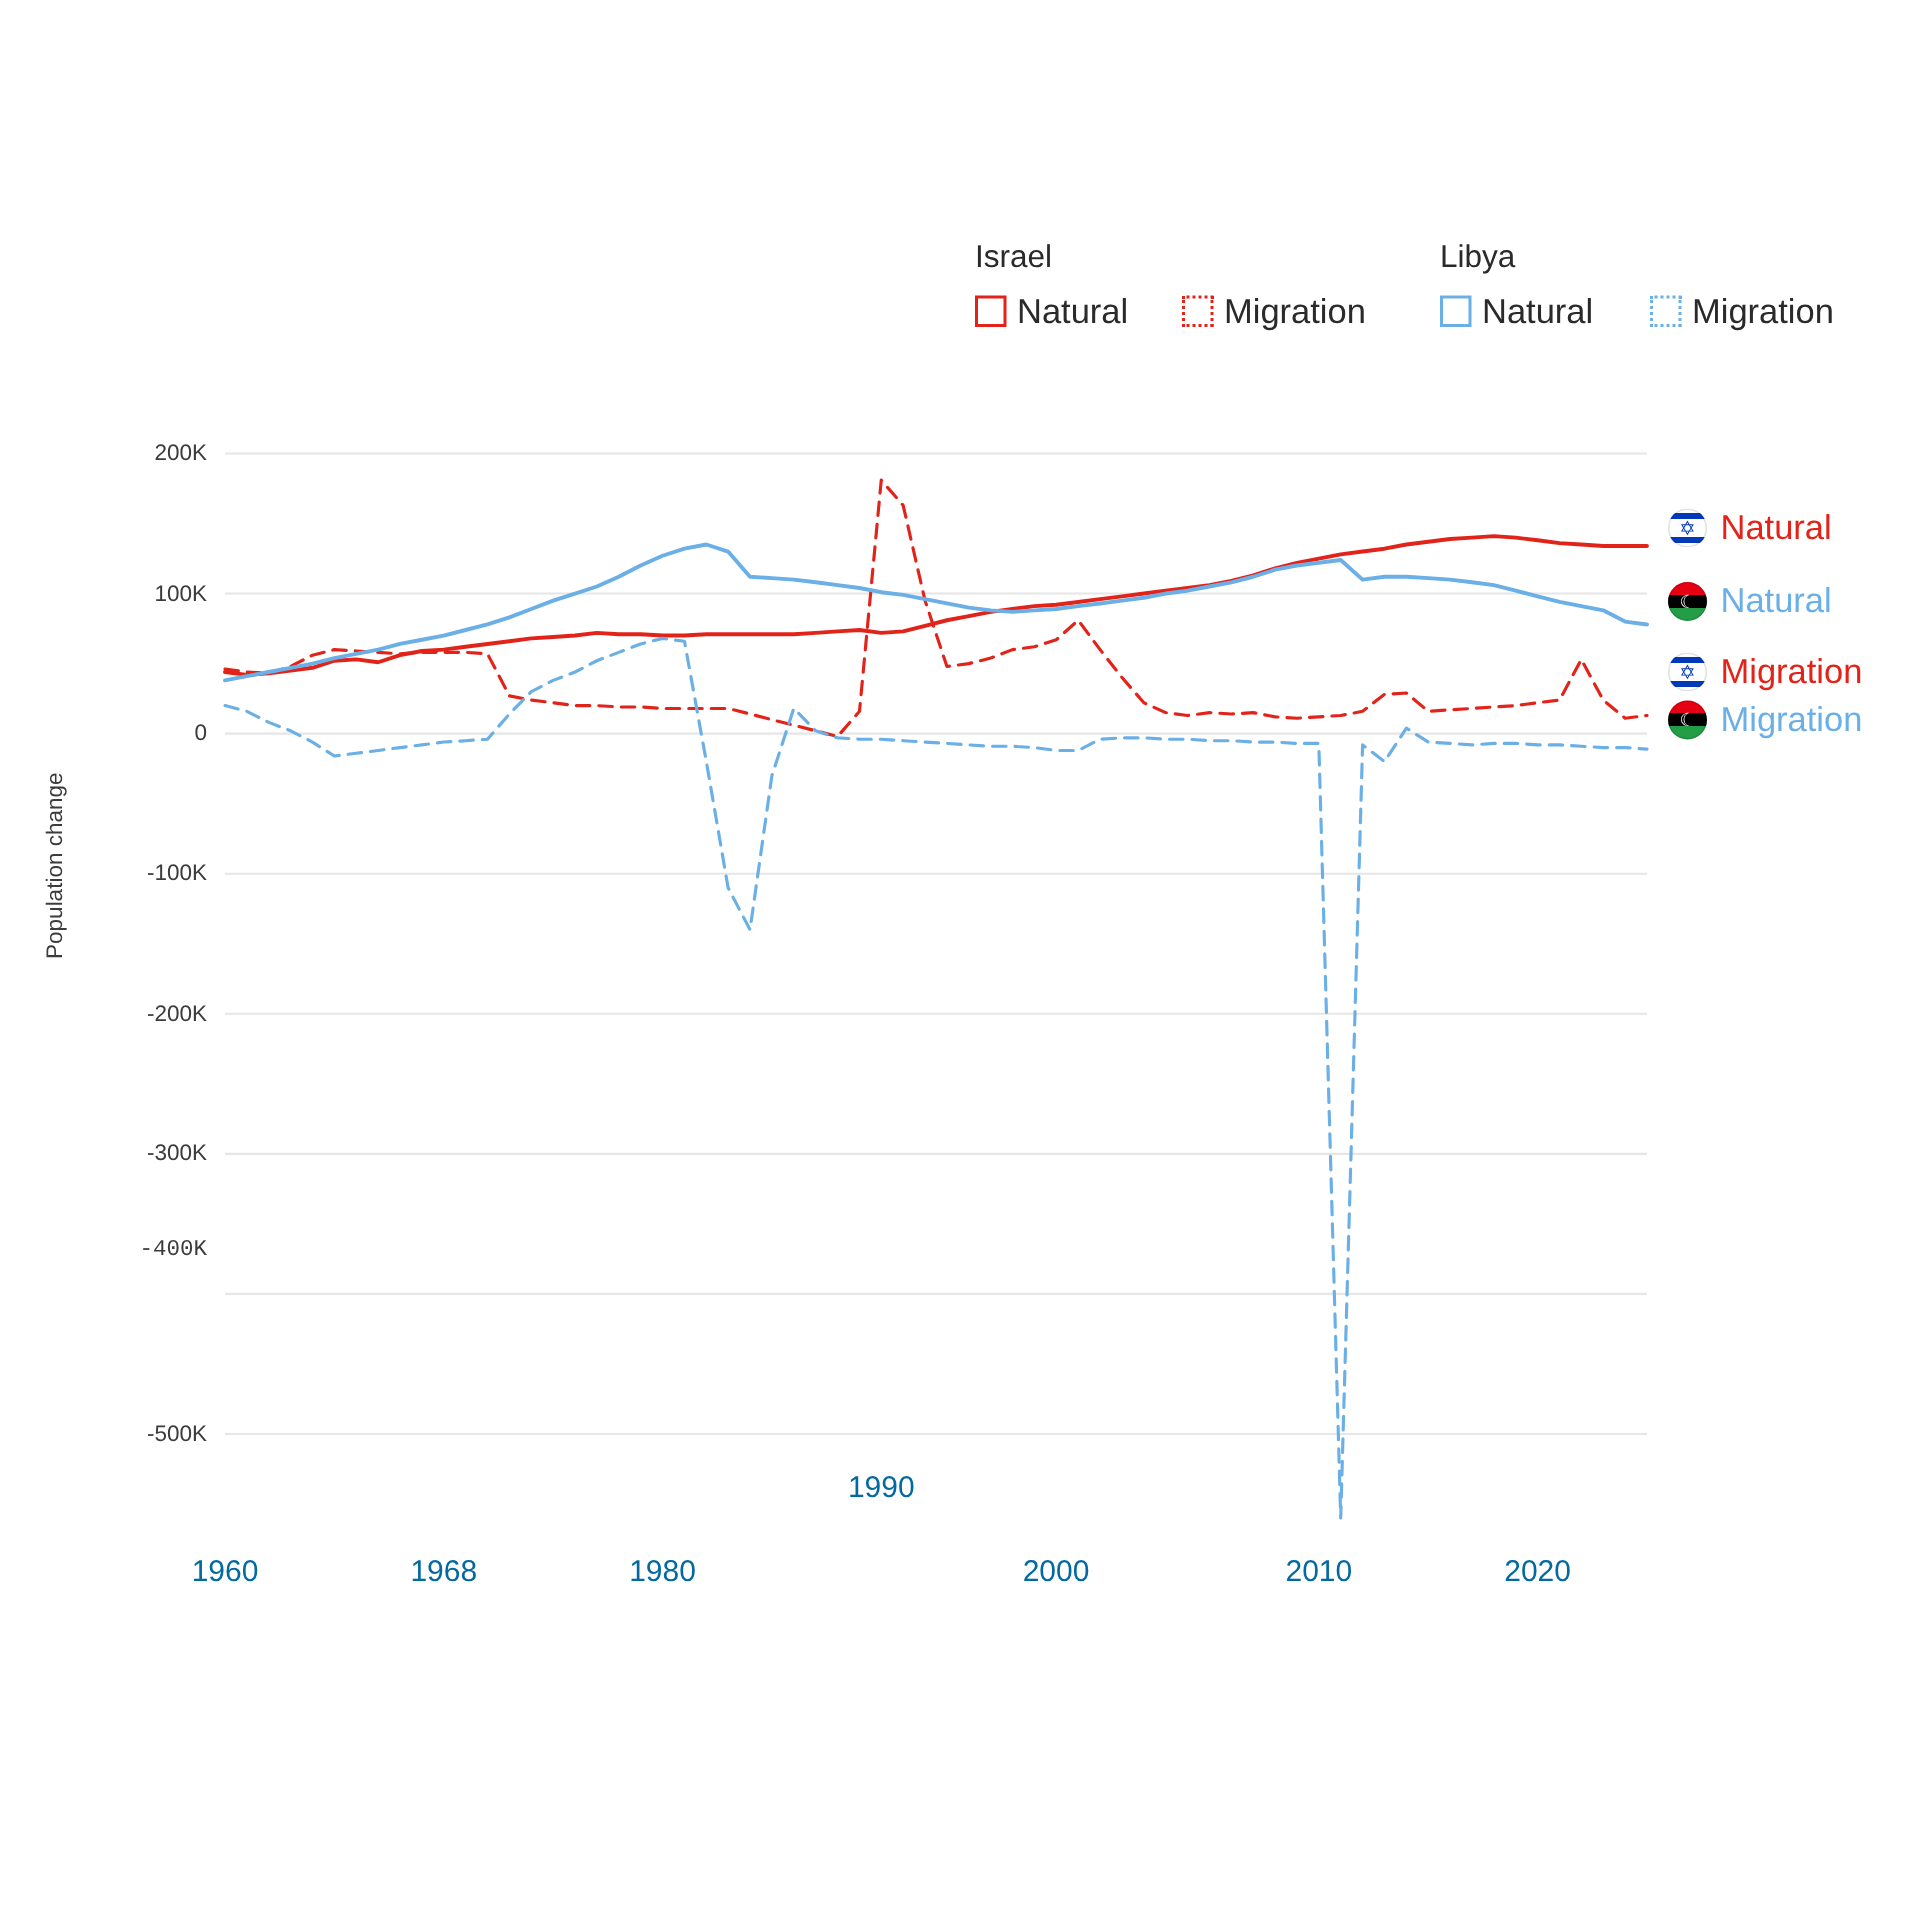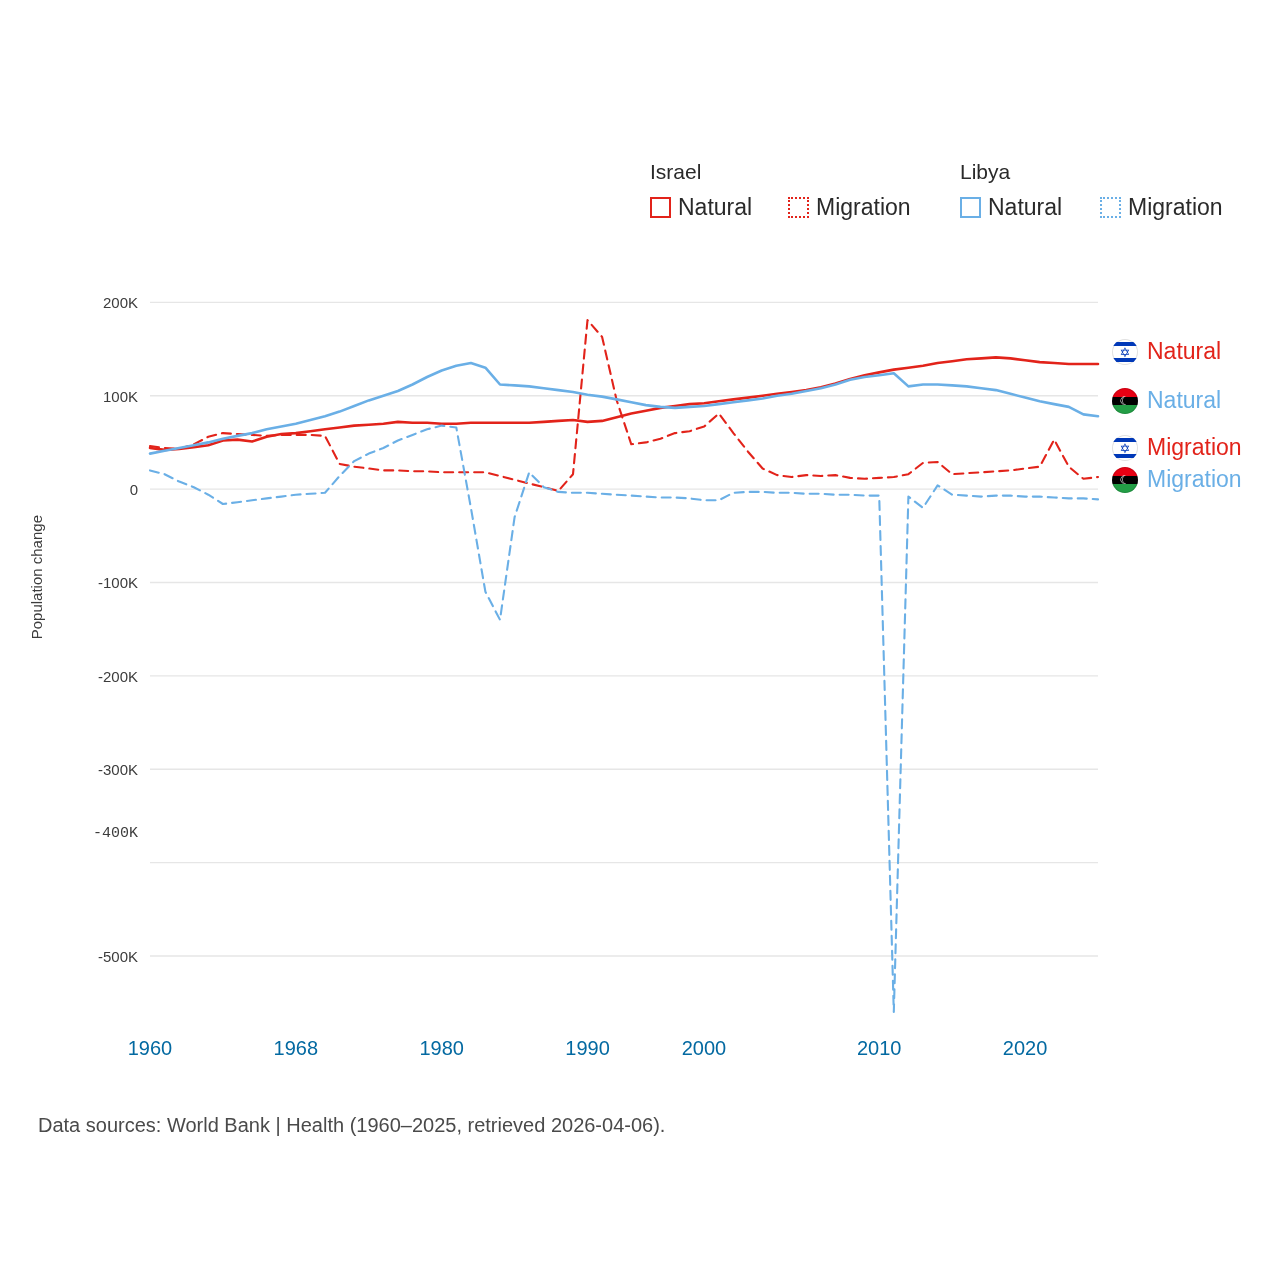--- a/index.html
+++ b/index.html
@@ -224,21 +224,21 @@
       <div class="ytick" style="left: 18px; top: 582.468px;">-100K</div>
       <div class="ytick" style="left: 18px; top: 675.844px;">-200K</div>
       <div class="ytick" style="left: 18px; top: 769.221px;">-300K</div>
       <div class="ytick" style="left: 18px; top: 833px; font-family: Liberation Mono, monospace;">-400K</div>
       <div class="ytick" style="left: 18px; top: 955.974px;">-500K</div>
     </div>
   <div id="xtick-holder">
       <div class="xtick" style="left: 150px; top: 1037px;">1960</div>
       <div class="xtick" style="left: 295.846px; top: 1037px;">1968</div>
       <div class="xtick" style="left: 441.692px; top: 1037px;">1980</div>
-      <div class="xtick" style="left: 587.538px; top: 1037px;">1990</div>
+      <div class="xtick" style="left: 587.538px; top: 981px;">1990</div>
       <div class="xtick" style="left: 704px; top: 1037px;">2000</div>
       <div class="xtick" style="left: 879.231px; top: 1037px;">2010</div>
       <div class="xtick" style="left: 1025.08px; top: 1037px;">2020</div>
     </div>
 
   <div class="series-label" id="sl0" style="left:1112px; top:338px;">
     <span class="flag il">
         <span class="star">✡</span>
       </span>
     <span class="txt red-txt">Natural</span>
@@ -256,16 +256,15 @@
     <span class="txt red-txt">Migration</span>
   </div>
   <div class="series-label" id="sl3" style="left:1112px; top:466px;">
     <span class="flag ly">
         <span class="crescent">☾</span>
       </span>
     <span class="txt blue-txt">Migration</span>
   </div>
 
   <div class="footer">
-    <div>Data sources: World Bank | Health (1960–2025, retrieved 2026-04-06).</div>
   </div>
 
 </div>
 
 </body></html>

